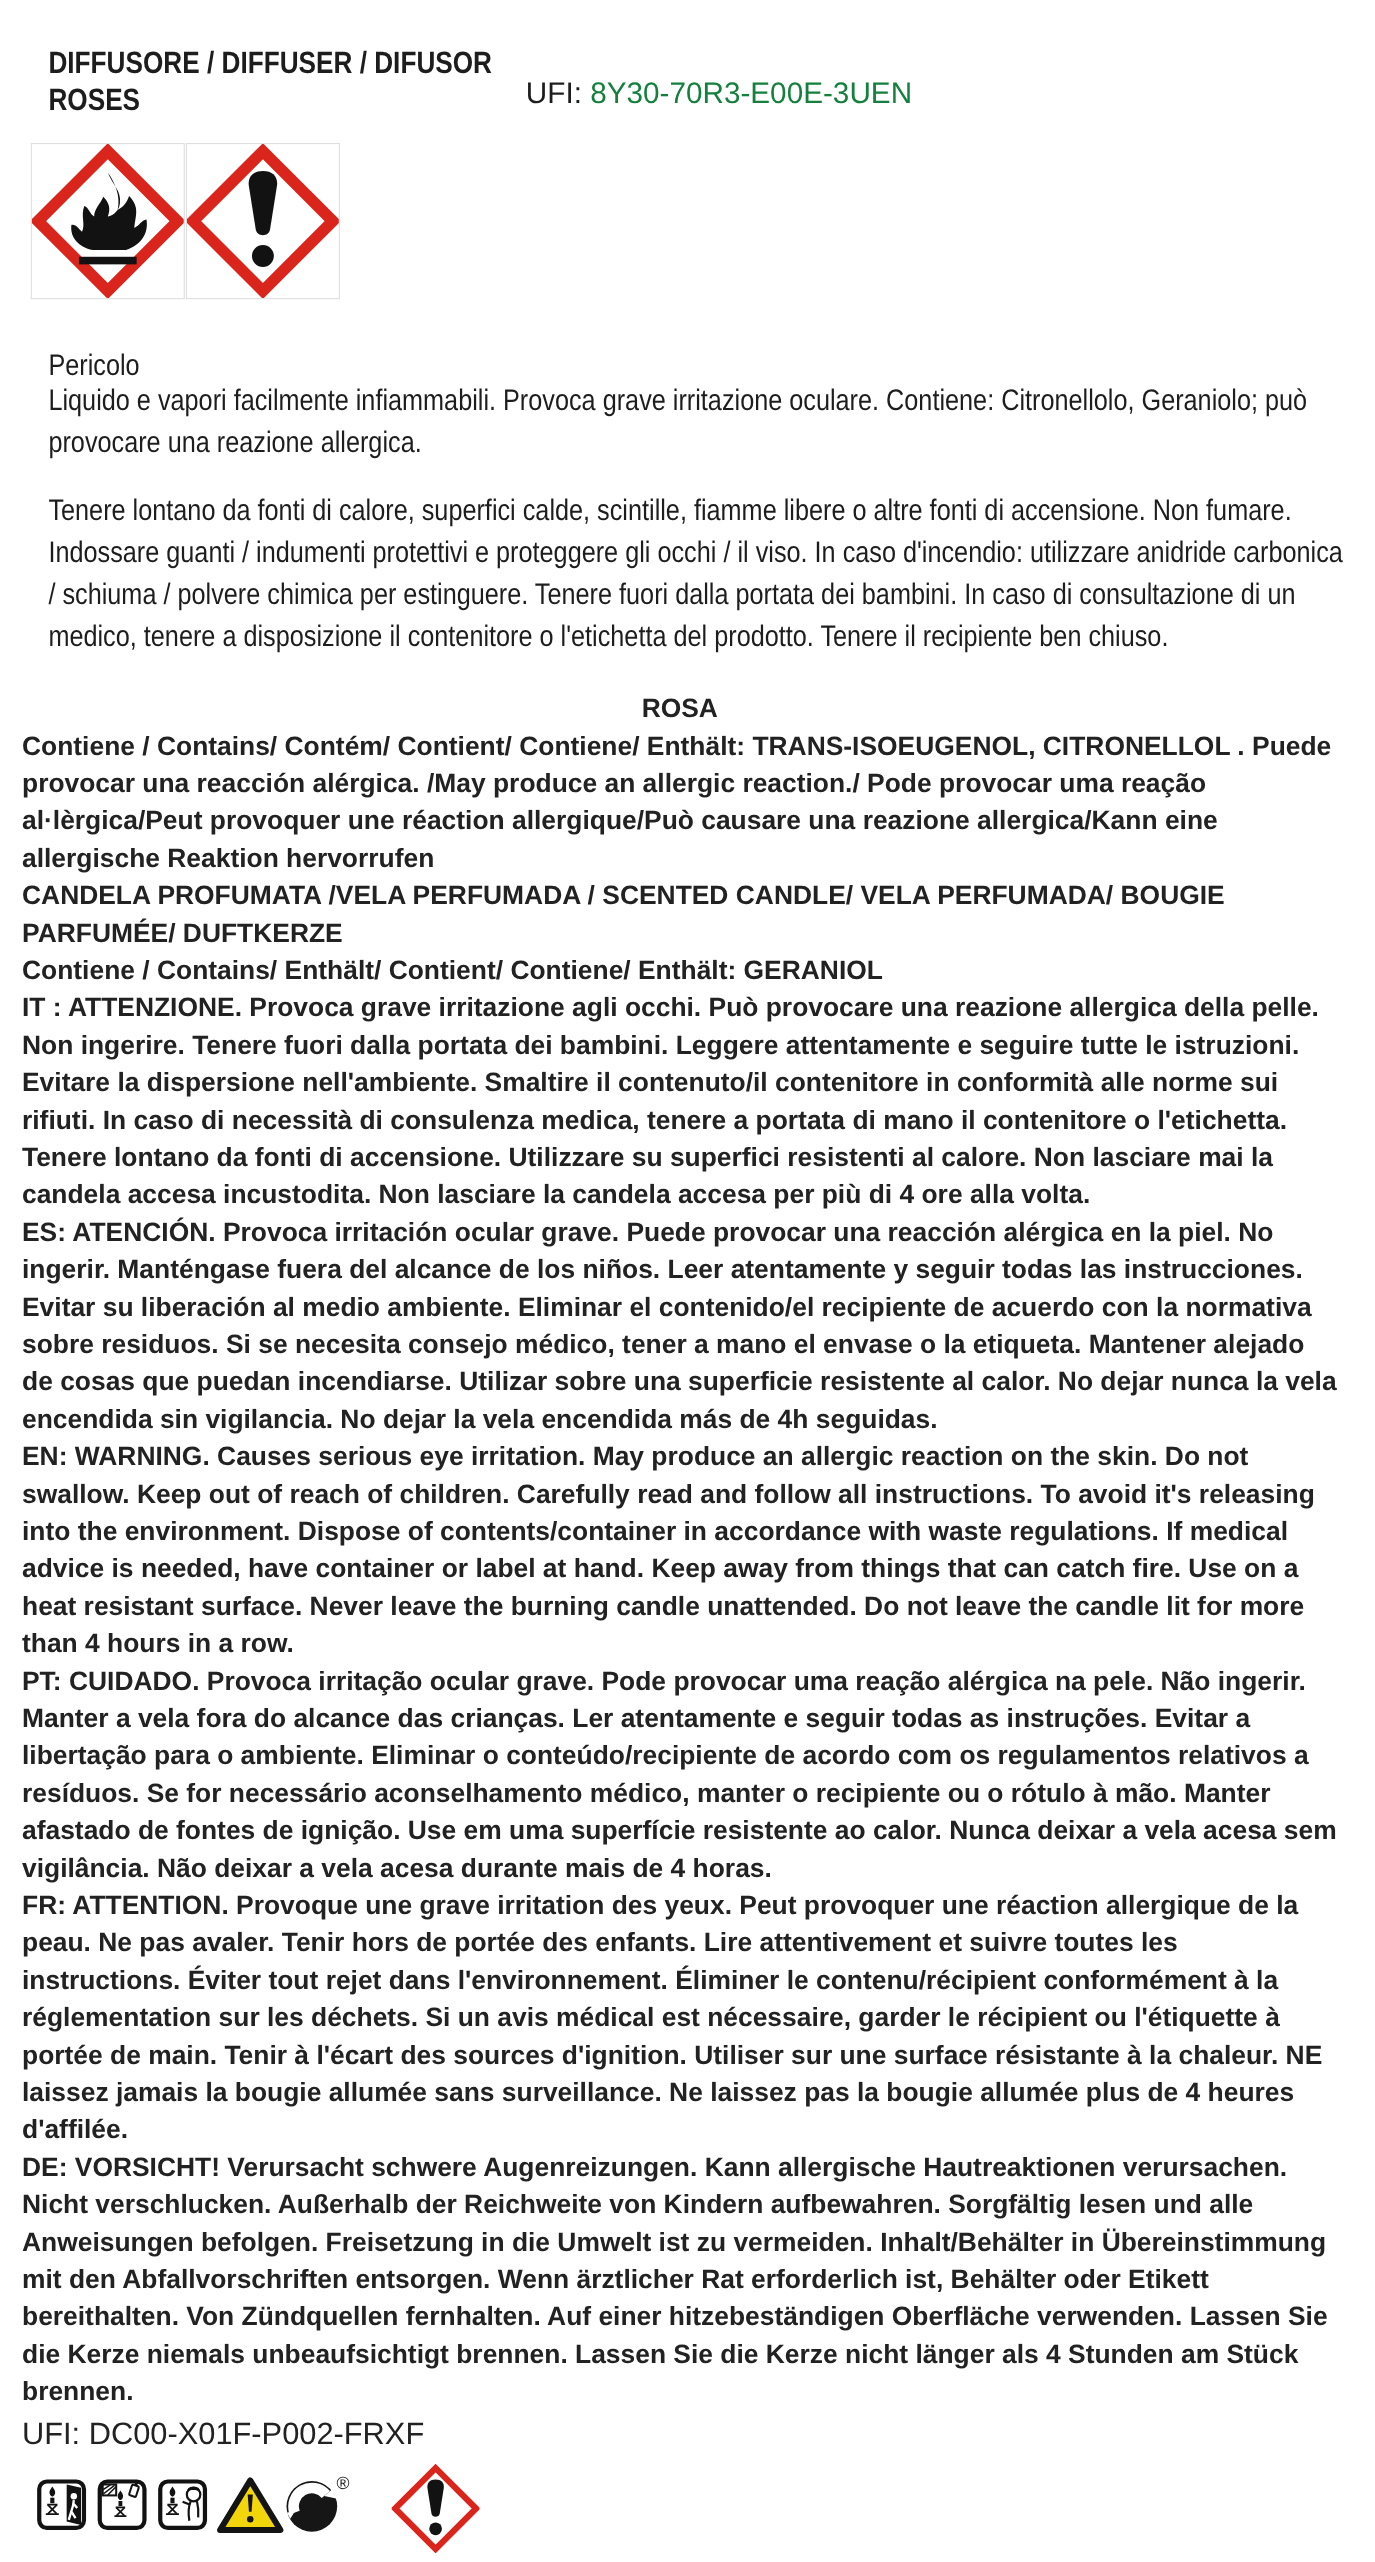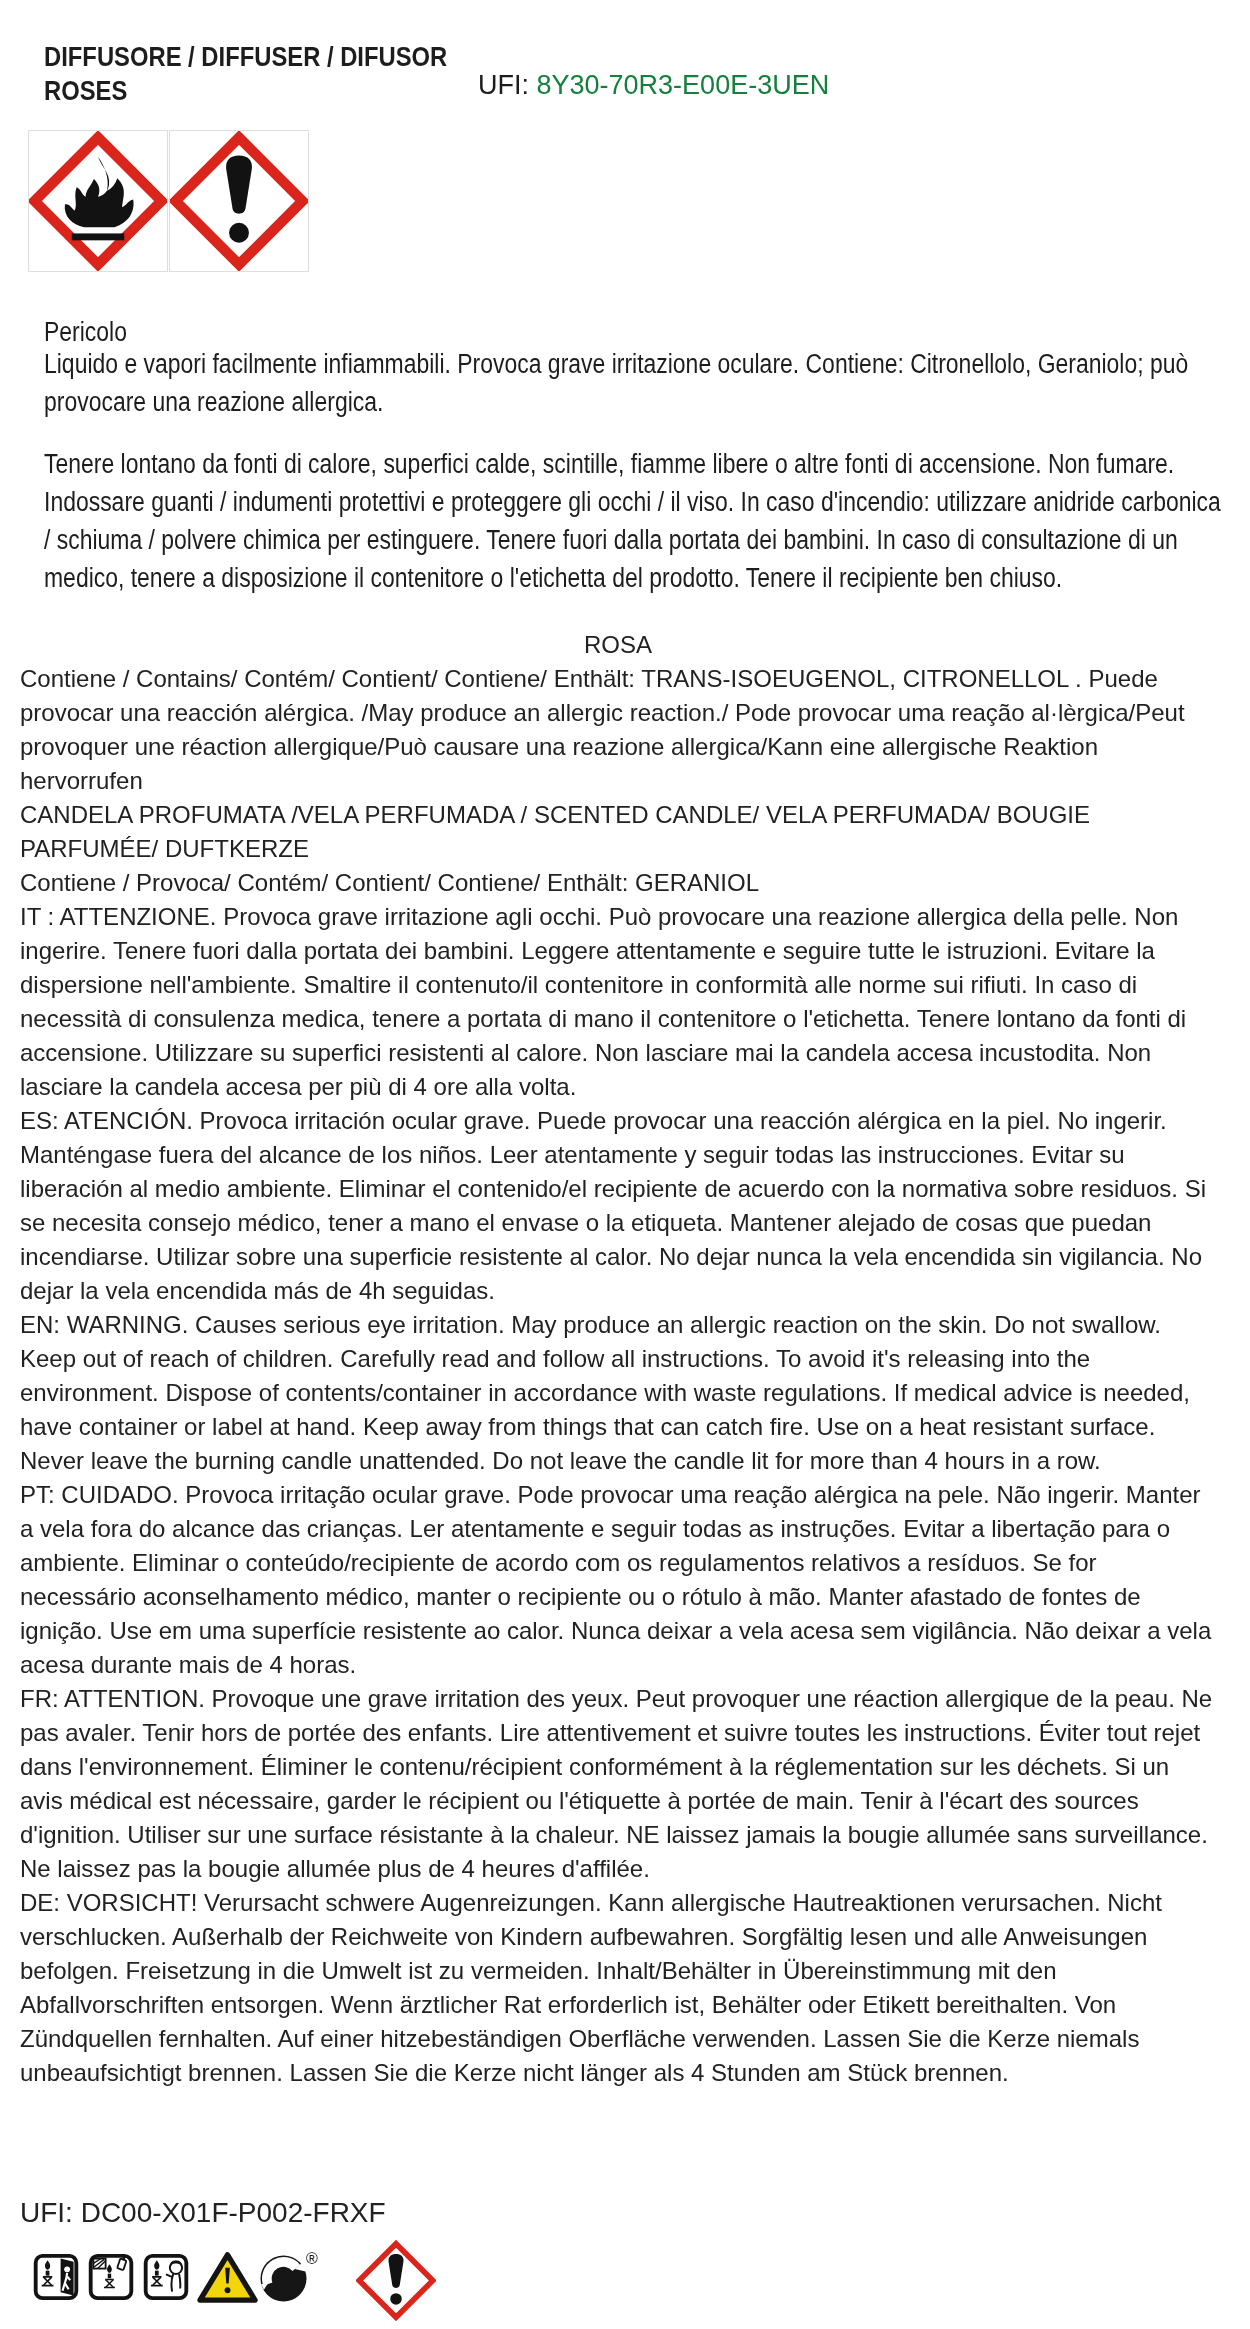--- a/index.html
+++ b/index.html
@@ -11,21 +11,21 @@
   .title-line{left:44px;top:40px;font-size:28px;font-weight:bold;line-height:34px;white-space:nowrap;}
   .subtitle-line{left:44px;top:74px;font-size:28px;font-weight:bold;line-height:34px;white-space:nowrap;}
   .ufi-top{left:478px;top:68px;font-size:27px;line-height:34px;white-space:nowrap;}
   .ufi-code-green{color:#15803d;}
   .ghs-box{width:138px;height:140px;background:#fff;border:1px solid #dedede;}
   .ghs-box svg{display:block;width:100%;height:100%;}
   .signal-word{left:44px;top:313px;font-size:27px;line-height:38px;}
   .body-par{left:44px;width:1392px;font-size:27px;line-height:38px;}
   
   .candle-flow{left:20px;top:628px;width:1196px;font-size:24px;line-height:34px;color:#222;}
-  .candle-flow p{margin:0;}
+  .candle-flow p{margin:0;font-weight:bold;}
   .fragrance{text-align:center;}
   .ufi-bottom{left:20px;top:2196px;font-size:28px;line-height:34px;color:#222;white-space:nowrap;}
   
   .icon{display:block;}
   .reg-mark{left:306px;top:2250px;font-size:16px;color:#141414;}
 </style>
 </head>
 <body>
 
 <div class="page">
@@ -66,21 +66,21 @@
   </div>
 
   <div class="abs signal-word narrow">Pericolo</div>
   <div class="abs body-par narrow" style="top:345px;">Liquido e vapori facilmente infiammabili. Provoca grave irritazione oculare. Contiene: Citronellolo, Geraniolo; può provocare una reazione allergica.</div>
   <div class="abs body-par narrow" style="top:445px;">Tenere lontano da fonti di calore, superfici calde, scintille, fiamme libere o altre fonti di accensione. Non fumare. Indossare guanti / indumenti protettivi e proteggere gli occhi / il viso. In caso d'incendio: utilizzare anidride carbonica / schiuma / polvere chimica per estinguere. Tenere fuori dalla portata dei bambini. In caso di consultazione di un medico, tenere a disposizione il contenitore o l'etichetta del prodotto. Tenere il recipiente ben chiuso.</div>
 
   <div class="abs candle-flow">
     <p class="fragrance">ROSA</p>
     <p>Contiene / Contains/ Contém/ Contient/ Contiene/ Enthält: TRANS-ISOEUGENOL, CITRONELLOL . Puede provocar una reacción alérgica. /May produce an allergic reaction./ Pode provocar uma reação al·lèrgica/Peut provoquer une réaction allergique/Può causare una reazione allergica/Kann eine allergische Reaktion hervorrufen</p>
     <p>CANDELA PROFUMATA /VELA PERFUMADA / SCENTED CANDLE/ VELA PERFUMADA/ BOUGIE PARFUMÉE/ DUFTKERZE</p>
-    <p>Contiene / Provoca/ Contém/ Contient/ Contiene/ Enthält: GERANIOL</p>
+    <p>Contiene / Contains/ Enthält/ Contient/ Contiene/ Enthält: GERANIOL</p>
     <p>IT : ATTENZIONE. Provoca grave irritazione agli occhi. Può provocare una reazione allergica della pelle. Non ingerire. Tenere fuori dalla portata dei bambini. Leggere attentamente e seguire tutte le istruzioni. Evitare la dispersione nell'ambiente. Smaltire il contenuto/il contenitore in conformità alle norme sui rifiuti. In caso di necessità di consulenza medica, tenere a portata di mano il contenitore o l'etichetta. Tenere lontano da fonti di accensione. Utilizzare su superfici resistenti al calore. Non lasciare mai la candela accesa incustodita. Non lasciare la candela accesa per più di 4 ore alla volta.</p>
     <p>ES: ATENCIÓN. Provoca irritación ocular grave. Puede provocar una reacción alérgica en la piel. No ingerir. Manténgase fuera del alcance de los niños. Leer atentamente y seguir todas las instrucciones. Evitar su liberación al medio ambiente. Eliminar el contenido/el recipiente de acuerdo con la normativa sobre residuos. Si se necesita consejo médico, tener a mano el envase o la etiqueta. Mantener alejado de cosas que puedan incendiarse. Utilizar sobre una superficie resistente al calor. No dejar nunca la vela encendida sin vigilancia. No dejar la vela encendida más de 4h seguidas.</p>
     <p>EN: WARNING. Causes serious eye irritation. May produce an allergic reaction on the skin. Do not swallow. Keep out of reach of children. Carefully read and follow all instructions. To avoid it's releasing into the environment. Dispose of contents/container in accordance with waste regulations. If medical advice is needed, have container or label at hand. Keep away from things that can catch fire. Use on a heat resistant surface. Never leave the burning candle unattended. Do not leave the candle lit for more than 4 hours in a row.</p>
     <p>PT: CUIDADO. Provoca irritação ocular grave. Pode provocar uma reação alérgica na pele. Não ingerir. Manter a vela fora do alcance das crianças. Ler atentamente e seguir todas as instruções. Evitar a libertação para o ambiente. Eliminar o conteúdo/recipiente de acordo com os regulamentos relativos a resíduos. Se for necessário aconselhamento médico, manter o recipiente ou o rótulo à mão. Manter afastado de fontes de ignição. Use em uma superfície resistente ao calor. Nunca deixar a vela acesa sem vigilância. Não deixar a vela acesa durante mais de 4 horas.</p>
     <p>FR: ATTENTION. Provoque une grave irritation des yeux. Peut provoquer une réaction allergique de la peau. Ne pas avaler. Tenir hors de portée des enfants. Lire attentivement et suivre toutes les instructions. Éviter tout rejet dans l'environnement. Éliminer le contenu/récipient conformément à la réglementation sur les déchets. Si un avis médical est nécessaire, garder le récipient ou l'étiquette à portée de main. Tenir à l'écart des sources d'ignition.  Utiliser sur une surface résistante à la chaleur. NE laissez jamais la bougie allumée sans surveillance. Ne laissez pas la bougie allumée plus de 4 heures d'affilée.</p>
     <p>DE: VORSICHT! Verursacht schwere Augenreizungen. Kann allergische Hautreaktionen verursachen. Nicht verschlucken. Außerhalb der Reichweite von Kindern aufbewahren. Sorgfältig lesen und alle Anweisungen befolgen. Freisetzung in die Umwelt ist zu vermeiden. Inhalt/Behälter in Übereinstimmung mit den Abfallvorschriften entsorgen. Wenn ärztlicher Rat erforderlich ist, Behälter oder Etikett bereithalten. Von Zündquellen fernhalten.  Auf einer hitzebeständigen Oberfläche verwenden. Lassen Sie die Kerze niemals unbeaufsichtigt brennen. Lassen Sie die Kerze nicht länger als 4 Stunden am Stück brennen.</p>
   </div>
 
   <div class="abs ufi-bottom">
     <span>UFI:</span>

